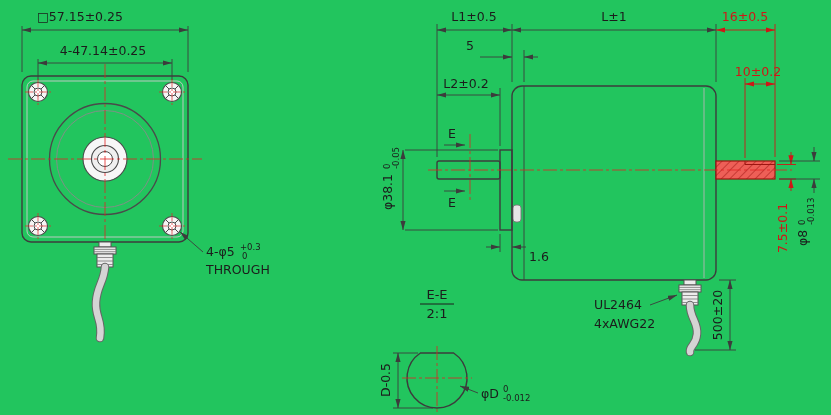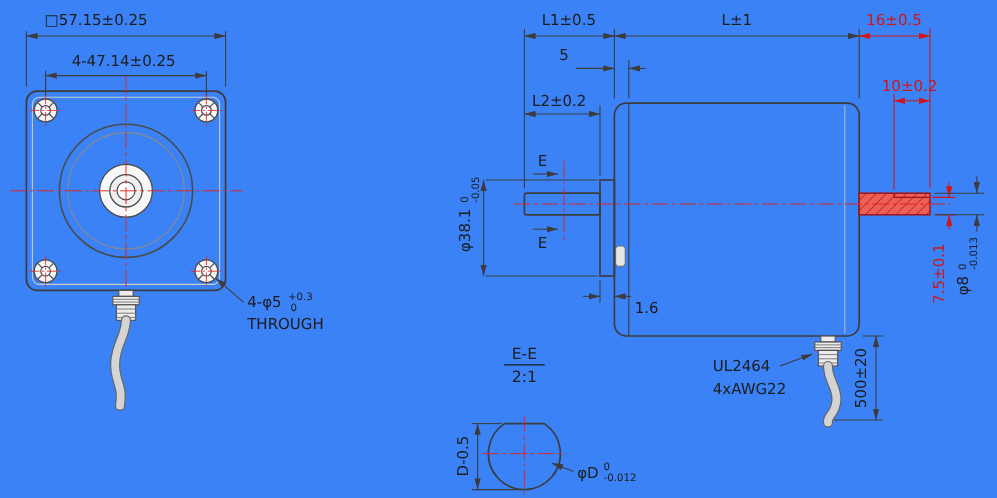--- a/index.html
+++ b/index.html
@@ -1,16 +1,16 @@
 <!DOCTYPE html>
 <html><head>
 <meta charset="utf-8">
 <style>
   html,body{margin:0;padding:0;background:#fff;}
-  .canvas{width:831px;height:415px;background:#3b82f6;position:relative;overflow:hidden;
+  .canvas{width:831px;height:415px;background:#22c55e;position:relative;overflow:hidden;
           font-family:"DejaVu Sans", sans-serif;}
   svg text{font-family:"DejaVu Sans", sans-serif;}
   .t  {font-size:12.5px;fill:#1c1c1c;}
   .ts {font-size:8.5px;fill:#1c1c1c;}
   .tl {font-size:13px;fill:#1c1c1c;}
   .red{fill:#cf1717;}
   .ol {stroke:#3c3c3c;stroke-width:1.4;fill:none;}
   .dl {stroke:#3c3c3c;stroke-width:0.9;fill:none;}
   .dlr{stroke:#cf1717;stroke-width:0.9;fill:none;}
   .cl {stroke:#e02525;stroke-width:0.8;fill:none;stroke-dasharray:14 3 3 3;}

